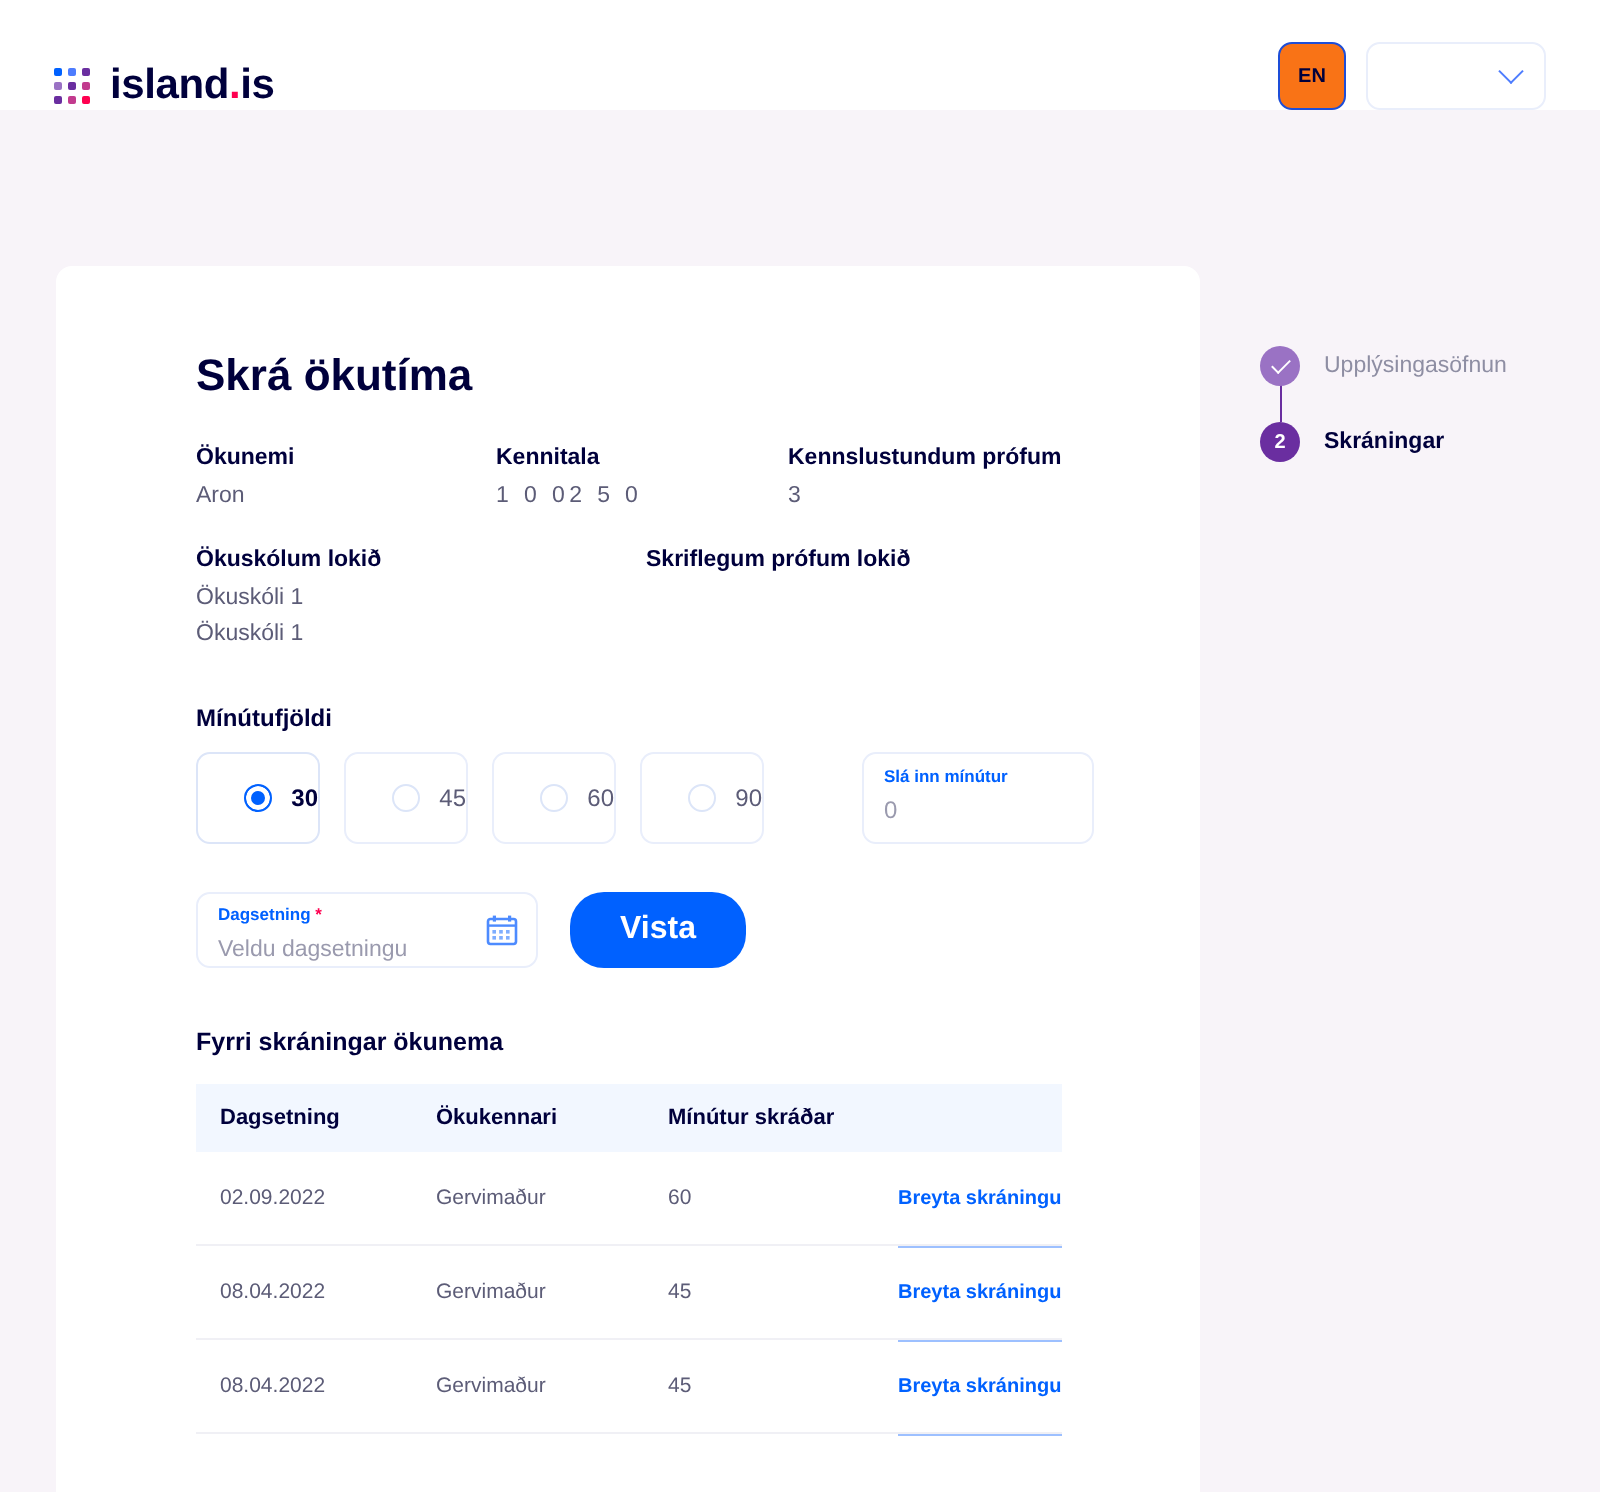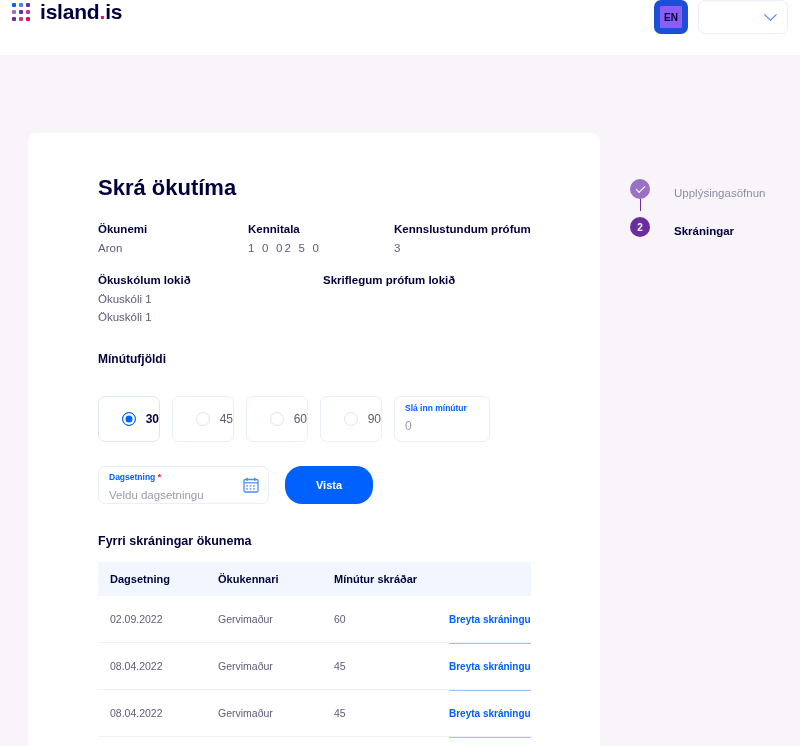--- a/index.html
+++ b/index.html
@@ -8,41 +8,41 @@
     font-family: "Liberation Sans", sans-serif;
     background: #FFFFFF;
     overflow: hidden;
   }
 
   
   .topbar {
     height: 55px;
     background: #FFFFFF;
     display: flex;
-    align-items: flex-start;
-    padding: 0 12px;
+    align-items: flex-end;
+    padding: 0 27px;
   }
   .brand { display: flex; align-items: center; gap: 10px; }
   .logo-dots {
     display: grid;
     grid-template-columns: repeat(3, 4px);
     grid-template-rows: repeat(3, 4px);
     gap: 3px;
   }
   .logo-dots i { display: block; width: 4px; height: 4px; border-radius: 1px; }
   .brand-text {
     font-size: 21px; font-weight: bold; color: #00003C; letter-spacing: -0.2px;
   }
   .brand-text .dot { color: #FF0050; }
 
   .topbar-right { margin-left: auto; display: flex; align-items: center; gap: 10px; }
   .lang-btn {
     width: 34px; height: 34px;
-    border: 6px solid #1d4ed8; border-radius: 7px;
-    background: #8b5cf6; color: #00003C;
+    border: 1px solid #1d4ed8; border-radius: 7px;
+    background: #f97316; color: #00003C;
     font-size: 10px; font-weight: bold;
     display: flex; align-items: center; justify-content: center;
     cursor: pointer;
   }
   .user-select {
     width: 90px; height: 34px;
     border: 1px solid #E9EEFB; border-radius: 7px;
     background: #fff;
     display: flex; align-items: center; justify-content: flex-end;
     padding-right: 12px;
@@ -85,21 +85,21 @@
     font-size: 11.5px; font-weight: bold; color: #00003C; margin-bottom: 5px;
   }
   .info-value { font-size: 11.5px; color: #5C5C77; line-height: 1.55; }
   .info-value.spaced { letter-spacing: 2.2px; }
 
   .info-row2 { display: flex; margin-bottom: 26px; }
   .info-row2 .c1 { width: 225px; }
 
   
   .section-label {
-    font-size: 12px; font-weight: bold; color: #00003C; margin-bottom: 30px;
+    font-size: 12px; font-weight: bold; color: #00003C; margin-bottom: 10px;
   }
   .radio-row { display: flex; gap: 12px; margin-bottom: 24px; }
   .radio-box {
     width: 62px; height: 46px;
     border: 1px solid #E9EEFB; border-radius: 7px;
     display: flex; align-items: center; justify-content: flex-end;
     gap: 10px;
     cursor: pointer;
     background: #fff;
   }
@@ -111,24 +111,24 @@
   }
   .radio-box.selected .radio-mark {
     border-color: #0061FF;
     background: #0061FF;
     box-shadow: inset 0 0 0 2.5px #fff;
   }
   .radio-txt { font-size: 12px; color: #5C5C77; }
   .radio-box.selected .radio-txt { color: #00003C; font-weight: bold; }
 
   .minute-input-box {
-    width: 96px; height: 46px;
+    width: 116px; height: 46px;
     border: 1px solid #E9EEFB; border-radius: 7px;
     padding: 6px 10px 0 10px;
-    cursor: text; background:#fff;
+    cursor: text; background:#fff;margin-left:37px;
   }
   .field-label {
     font-size: 8.5px; font-weight: bold; color: #0061FF;
     display: block; margin-bottom: 3px;
   }
   .minute-input-val { font-size: 12px; color: #9A9AAE; }
 
   
   .date-row { display: flex; gap: 16px; align-items: flex-start; margin-bottom: 30px; }
   .date-field {
@@ -140,21 +140,21 @@
   .date-field .req { color: #FF0050; }
   .date-ph { font-size: 11.5px; color: #9A9AAE; }
   .cal-icon {
     position: absolute; right: 9px; top: 50%; transform: translateY(-50%);
     width: 16px; height: 16px;
   }
   .btn-vista {
     width: 88px; height: 38px;
     background: #0061FF; color: #fff;
     border: none; border-radius: 17px;
-    font-size: 11px; font-weight: bold;
+    font-size: 16px; font-weight: bold;
     font-family: inherit; cursor: pointer;
   }
 
   
   .tbl-title { font-size: 12.5px; font-weight: bold; color: #00003C; margin-bottom: 14px; }
   table.reg { width: 433px; border-collapse: collapse; table-layout: fixed; }
   table.reg thead th {
     background: #F2F7FF;
     text-align: left;
     font-size: 11px; font-weight: bold; color: #00003C;
@@ -174,21 +174,21 @@
     text-decoration: none; border-bottom: 1.5px solid #9DC0FF;
     padding-bottom: 18px; cursor: pointer;
   }
 
   
   .stepper {
     position: absolute;
     left: 630px; top: 112px;
     width: 160px;
   }
-  .step { display: flex; align-items: flex-end; gap: 24px; position: relative; height: 32px; }
+  .step { display: flex; align-items: center; gap: 12px; position: relative; height: 32px; }
   .step + .step { margin-top: 6px; }
   .step-bullet {
     width: 20px; height: 20px; border-radius: 50%;
     background: #6A2EA0; color: #fff;
     font-size: 10px; font-weight: bold;
     display: flex; align-items: center; justify-content: center;
     flex: 0 0 auto; z-index: 2;
   }
   .step-bullet.done { background: #9A72C4; }
   .step-line {

